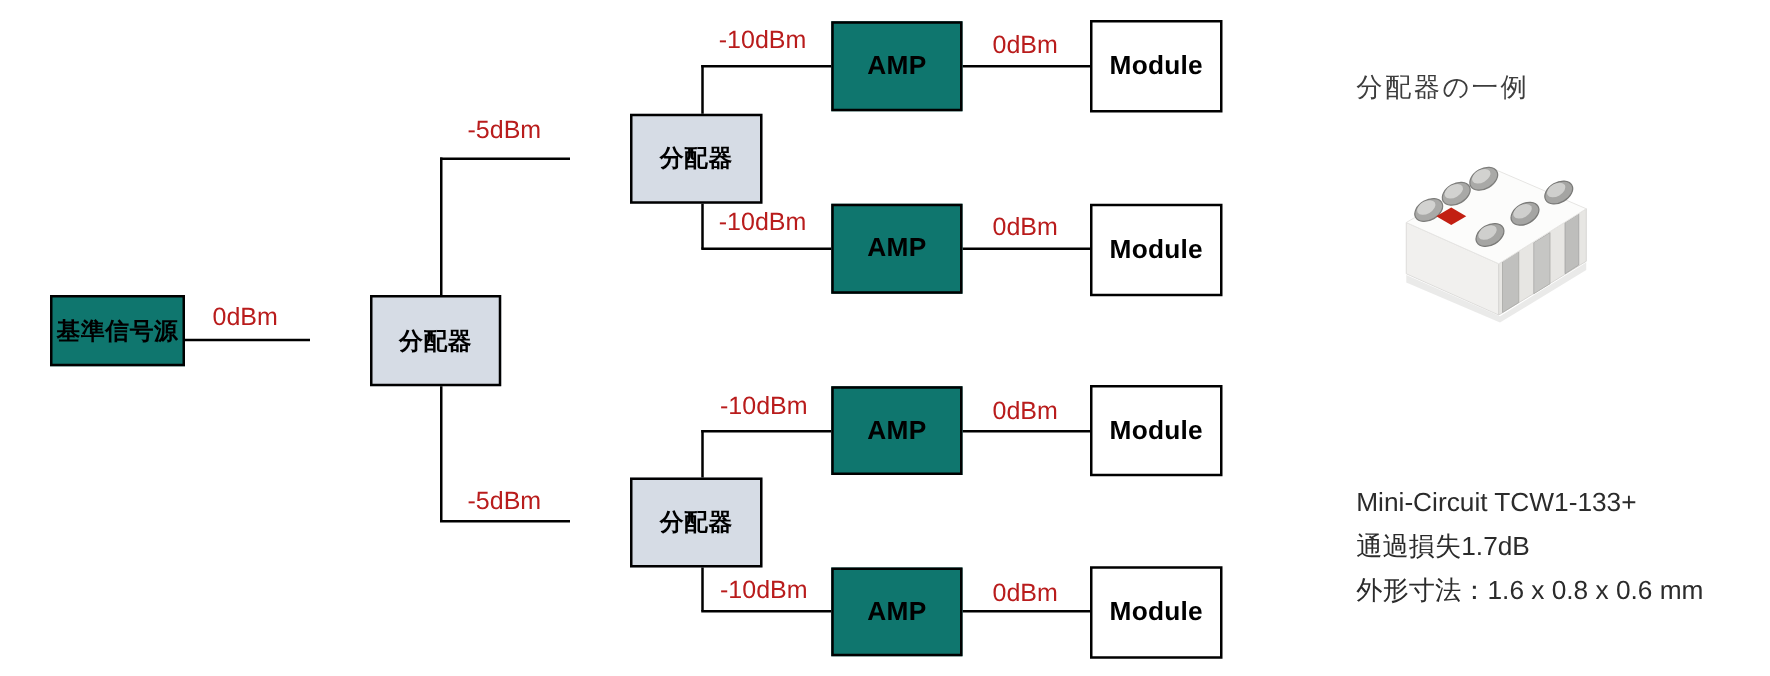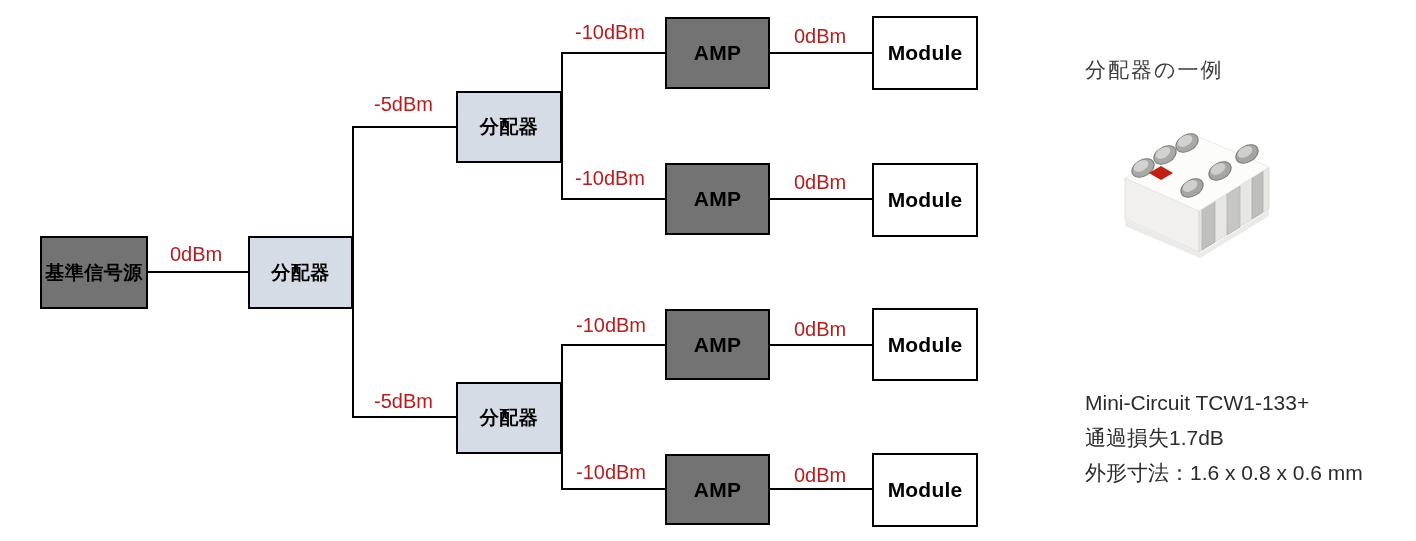--- a/index.html
+++ b/index.html
@@ -5,22 +5,22 @@
   html,body{margin:0;padding:0;background:#ffffff;}
   body{font-family:"Liberation Sans","DejaVu Sans",sans-serif;}
   #canvas{position:relative;width:1416px;height:541px;background:#ffffff;overflow:hidden;}
 
   .box{
     position:absolute;box-sizing:border-box;
     border:2.5px solid #000;
     display:flex;align-items:center;justify-content:center;
     font-weight:bold;color:#000;text-align:center;
   }
-  .fill-peach{background:#737373;}
-  .fill-gray{background:#d6dce5;}
+  .fill-peach{background:#0f766e;}
+  .fill-gray{background:#d6dce5;margin-left:48px;}
   .fill-white{background:#ffffff;}
   .jp-node{font-size:19px;letter-spacing:0.5px;}
   .en-node{font-size:21px;letter-spacing:0.2px;}
 
   .hline{position:absolute;height:1.5px;background:#000;}
   .vline{position:absolute;width:1.5px;background:#000;}
 
   .edge-label{
     position:absolute;font-size:20px;color:#b91c1c;
     white-space:nowrap;font-weight:400;
@@ -52,21 +52,21 @@
 
   <div class="vline" style="left:561px;top:344px;height:145px;"></div>
   <div class="hline" style="left:561px;top:344px;width:104px;"></div>
   <div class="hline" style="left:561px;top:488px;width:104px;"></div>
 
   <div class="hline" style="left:770px;top:52px;width:102px;"></div>
   <div class="hline" style="left:770px;top:198px;width:102px;"></div>
   <div class="hline" style="left:770px;top:344px;width:102px;"></div>
   <div class="hline" style="left:770px;top:488px;width:102px;"></div>
 
-  <div class="box fill-peach jp-node" style="left:40px;top:236px;width:108px;height:73px;">基準信号源</div>
+  <div class="box fill-peach jp-node" style="left:40px;top:236px;width:108px;height:57px;">基準信号源</div>
 
   <div class="box fill-gray jp-node" style="left:248px;top:236px;width:105px;height:73px;">分配器</div>
 
   <div class="box fill-gray jp-node" style="left:456px;top:91px;width:106px;height:72px;">分配器</div>
 
   <div class="box fill-gray jp-node" style="left:456px;top:382px;width:106px;height:72px;">分配器</div>
 
   <div class="box fill-peach en-node" style="left:665px;top:17px;width:105px;height:72px;">AMP</div>
   <div class="box fill-peach en-node" style="left:665px;top:163px;width:105px;height:72px;">AMP</div>
   <div class="box fill-peach en-node" style="left:665px;top:309px;width:105px;height:71px;">AMP</div>

